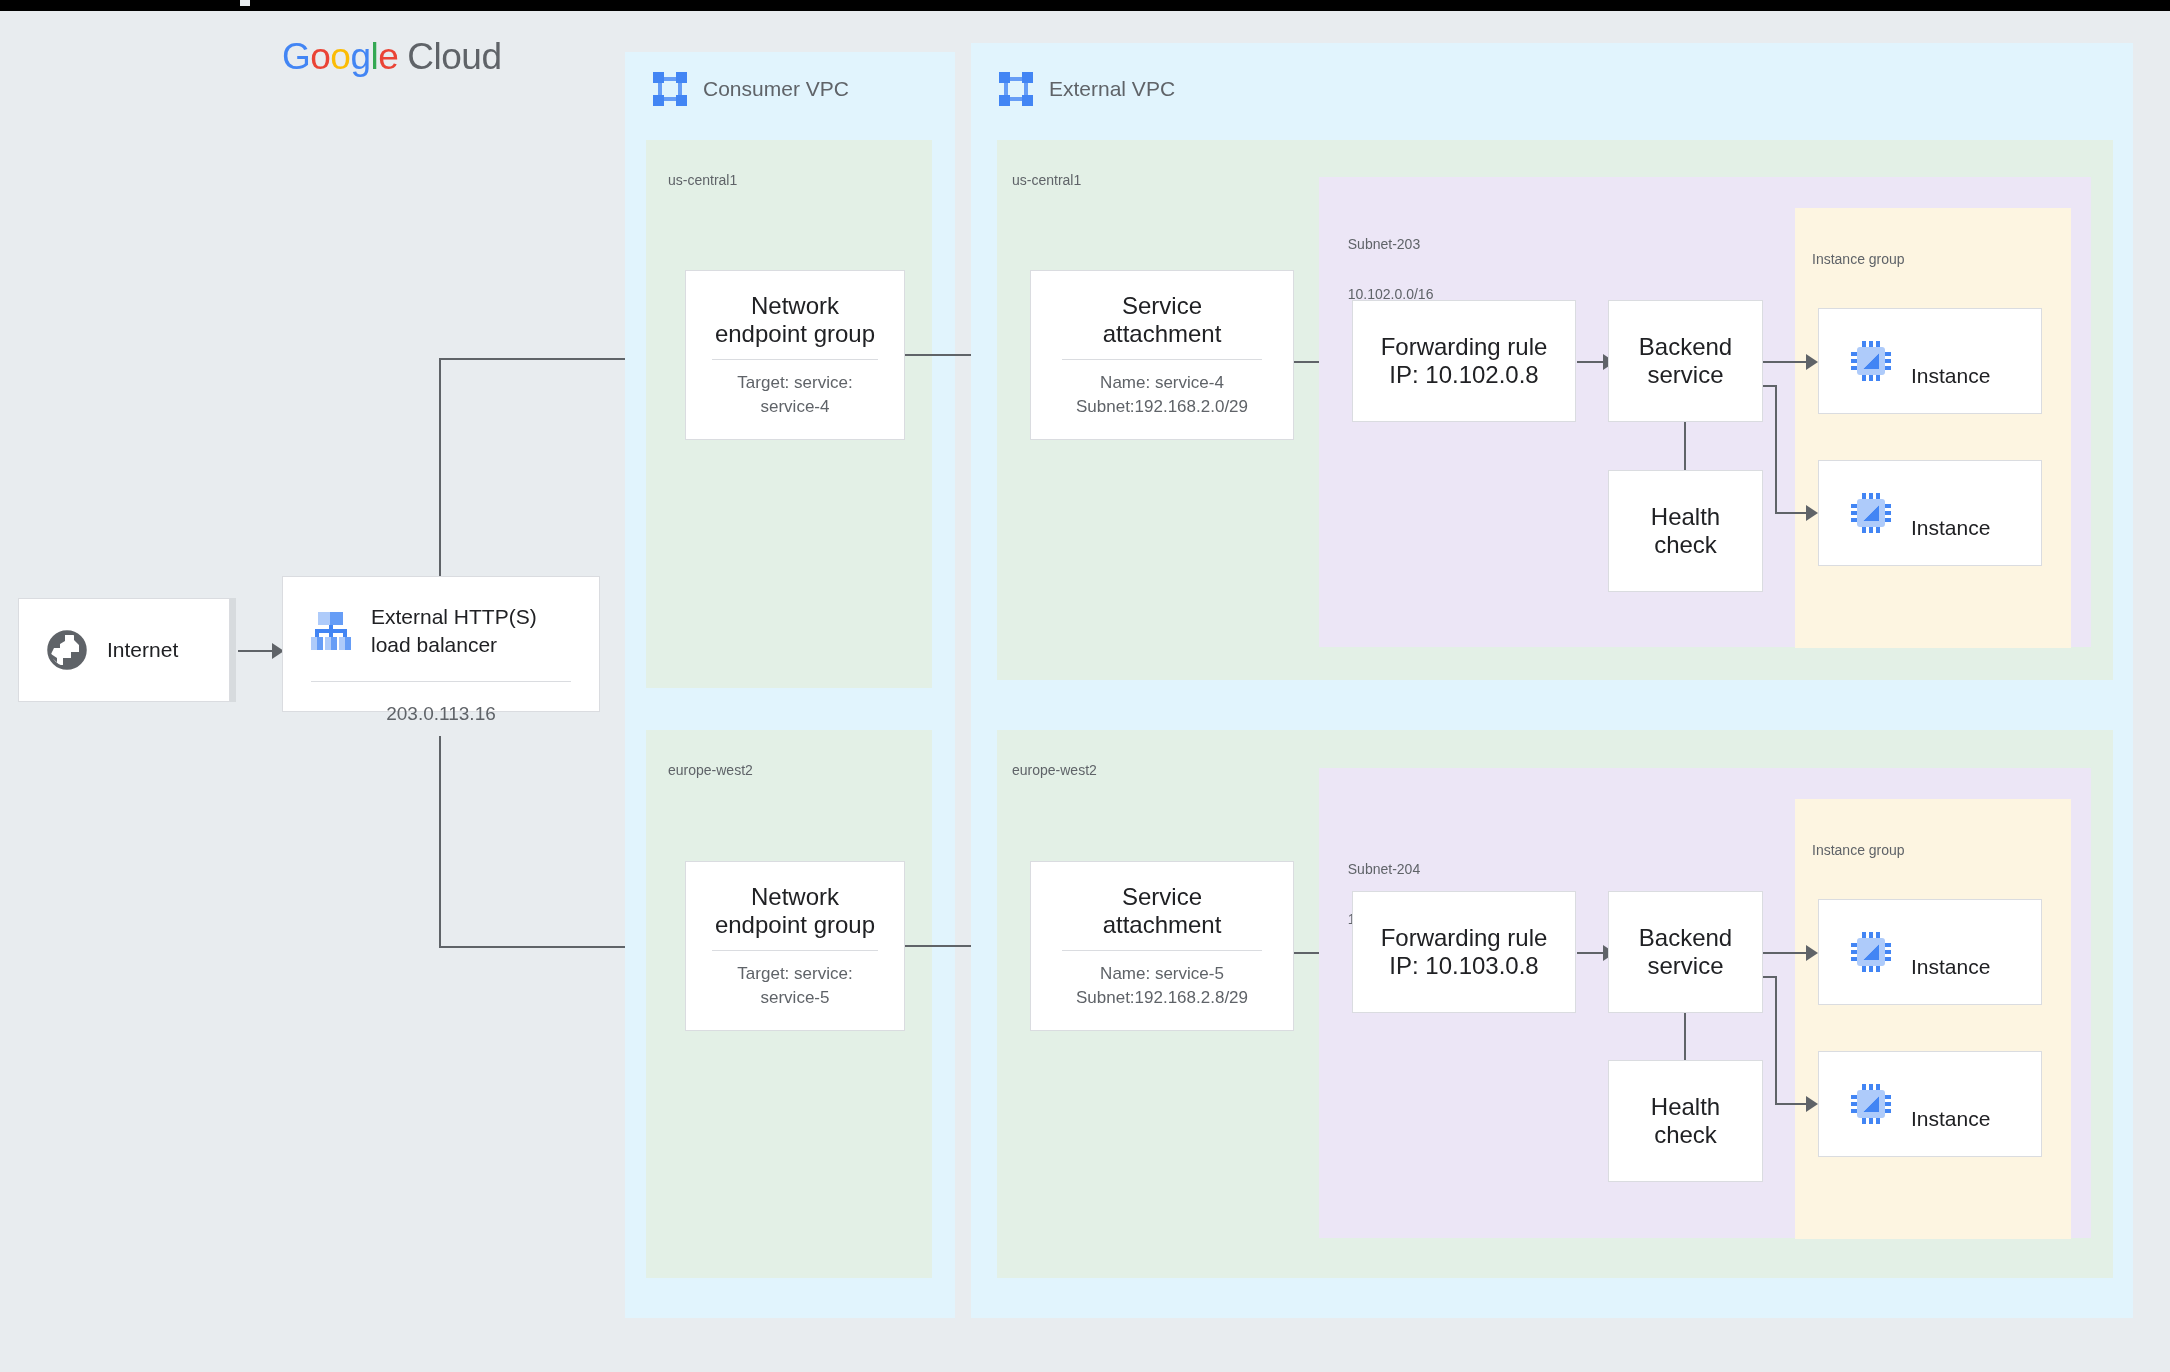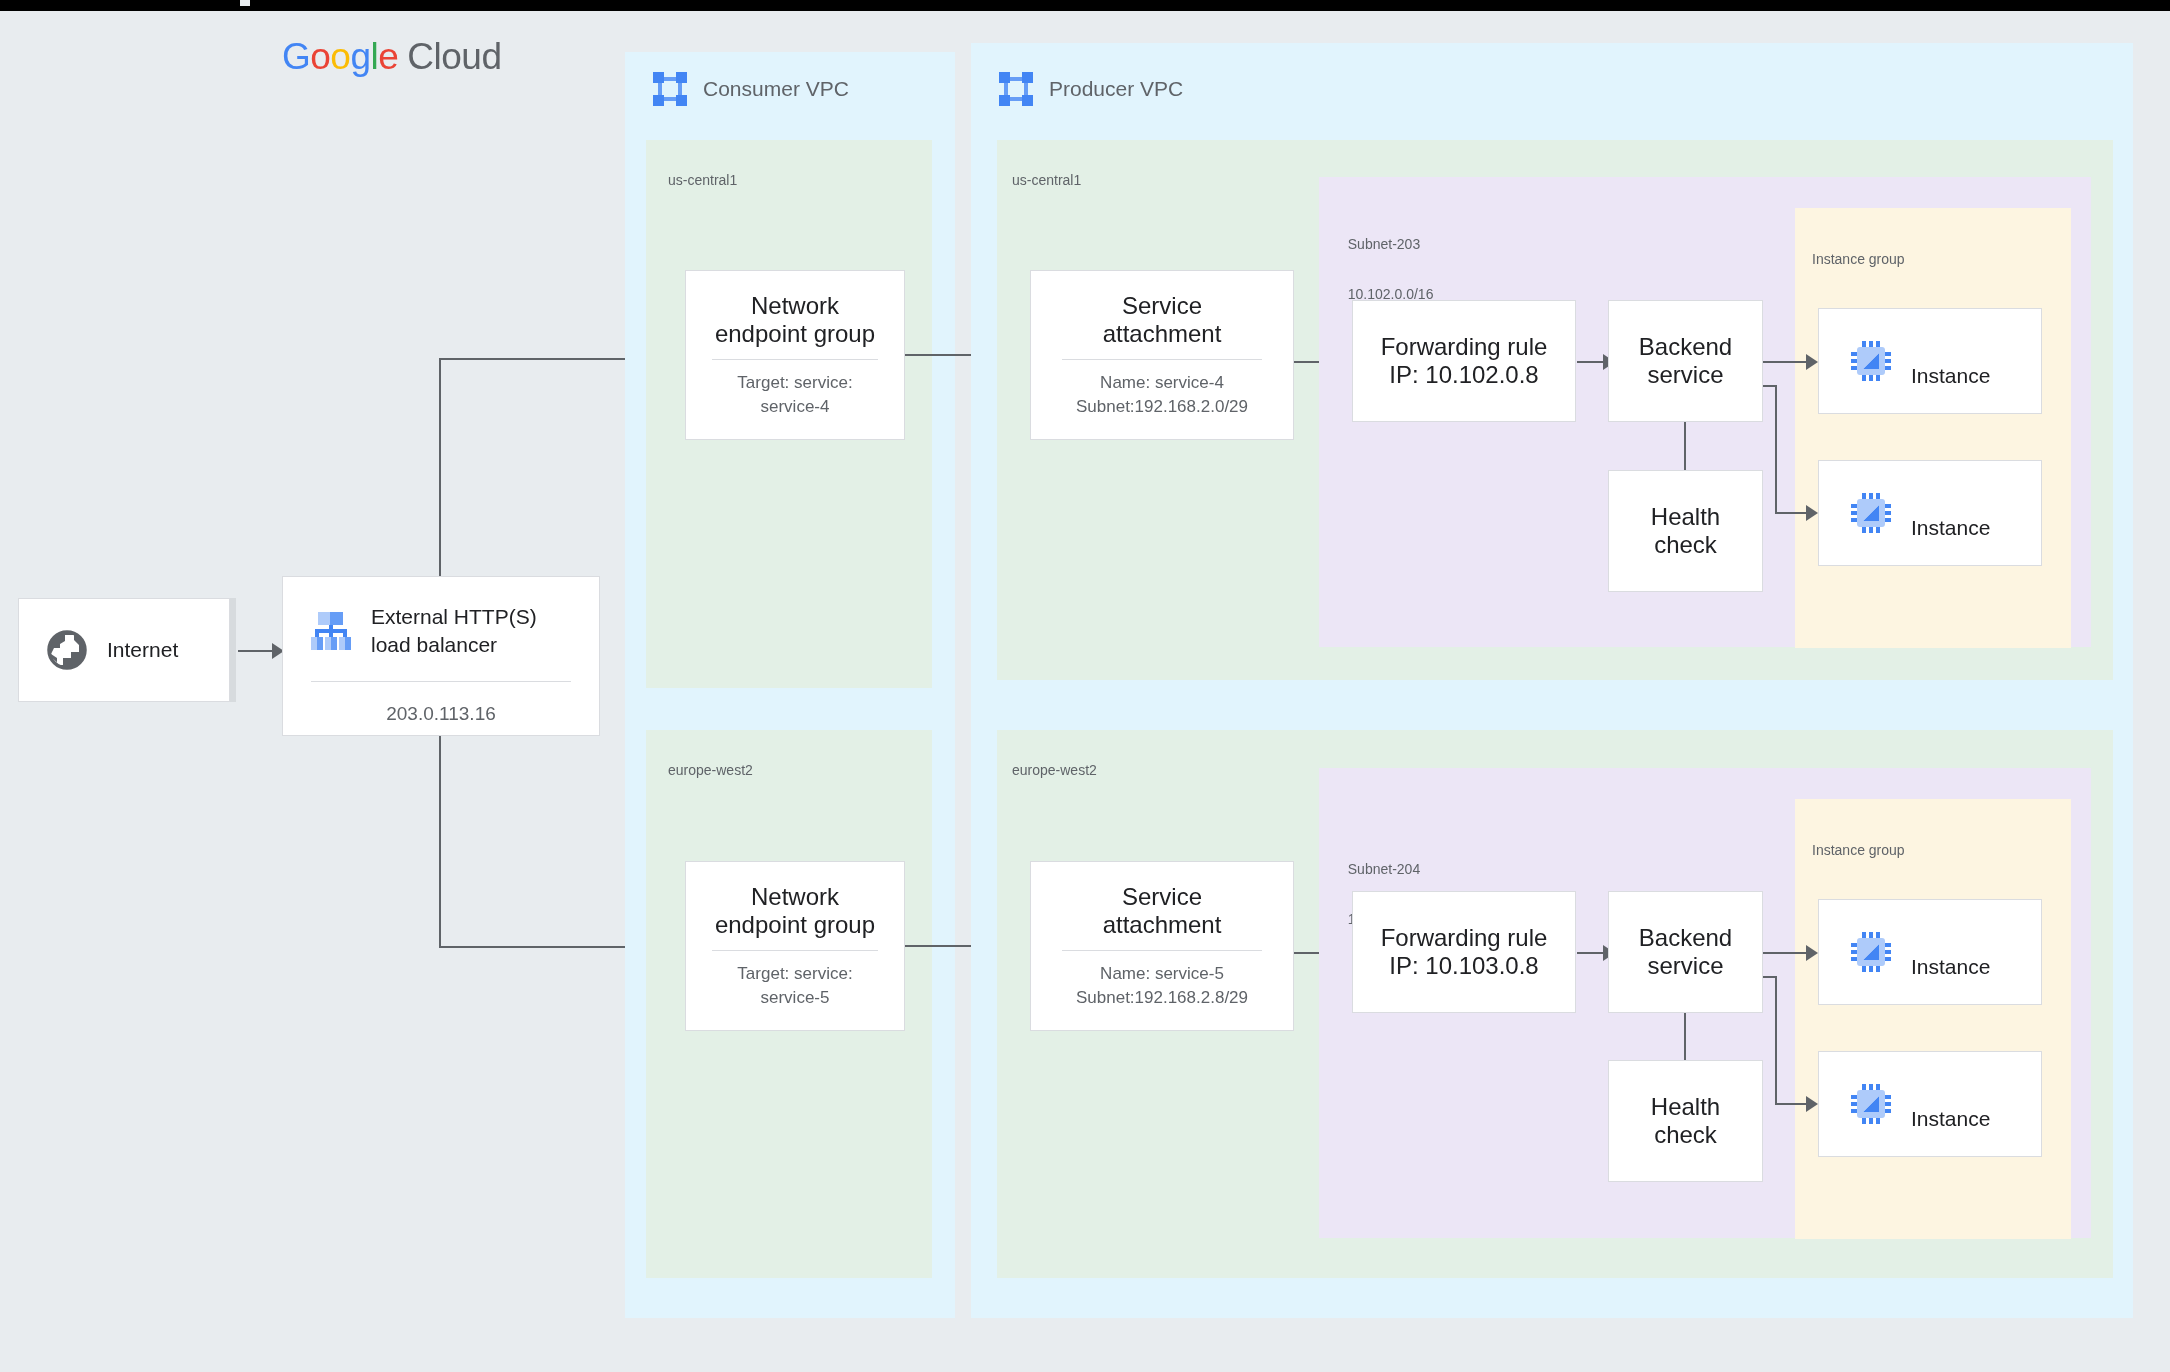--- a/index.html
+++ b/index.html
@@ -94,21 +94,21 @@
       <path d="M5 28 L5 38 L16 38 Z" fill="#fff"></path>
       <circle cx="22" cy="22" r="18" fill="none" stroke="#5f6368" stroke-width="3.5"></circle>
     </svg>
   </span>
   <span class="lbl">Internet</span>
 </div>
 
 <div class="ln h" style="left:238px;top:650px;width:36px;"></div>
 <div class="ah" style="left:272px;top:643px;"></div>
 
-<div class="lbbox" style="left:282px;top:576px;width:318px;height:160px;">
+<div class="lbbox" style="left:282px;top:576px;width:318px;height:136px;">
   <div class="row">
     <span class="lbicon">
       <svg viewBox="0 0 44 40" width="44" height="40">
         <rect x="9" y="1" width="12" height="13" fill="#aecbfa"></rect>
         <rect x="21" y="1" width="13" height="13" fill="#669df6"></rect>
         <rect x="20" y="14" width="4" height="7" fill="#4285f4"></rect>
         <rect x="6" y="18" width="32" height="4" fill="#4285f4"></rect>
         <rect x="6" y="18" width="4" height="9" fill="#4285f4"></rect>
         <rect x="20" y="18" width="4" height="9" fill="#4285f4"></rect>
         <rect x="34" y="18" width="4" height="9" fill="#4285f4"></rect>
@@ -183,21 +183,21 @@
 
 <div class="vpc" style="left:971px;top:43px;width:1162px;height:1275px;"></div>
 <div class="vpc-head" style="left:999px;top:72px;">
   <span class="vpc-icon">
     <span class="frame"></span>
     <span class="cn c1"></span>
       <span class="cn c2"></span>
       <span class="cn c3"></span>
       <span class="cn c4"></span>
   </span>
-  <span class="vtxt">Producer VPC</span>
+  <span class="vtxt">External VPC</span>
 </div>
 
 <div class="region" style="left:997px;top:140px;width:1116px;height:540px;"></div>
 <div class="clabel" style="left:1012px;top:168px;">us-central1</div>
 
 <div class="node" style="left:1030px;top:270px;width:264px;height:170px;">
   <div class="title">
     <span>Service</span><br>
     <span>attachment</span>
   </div>

